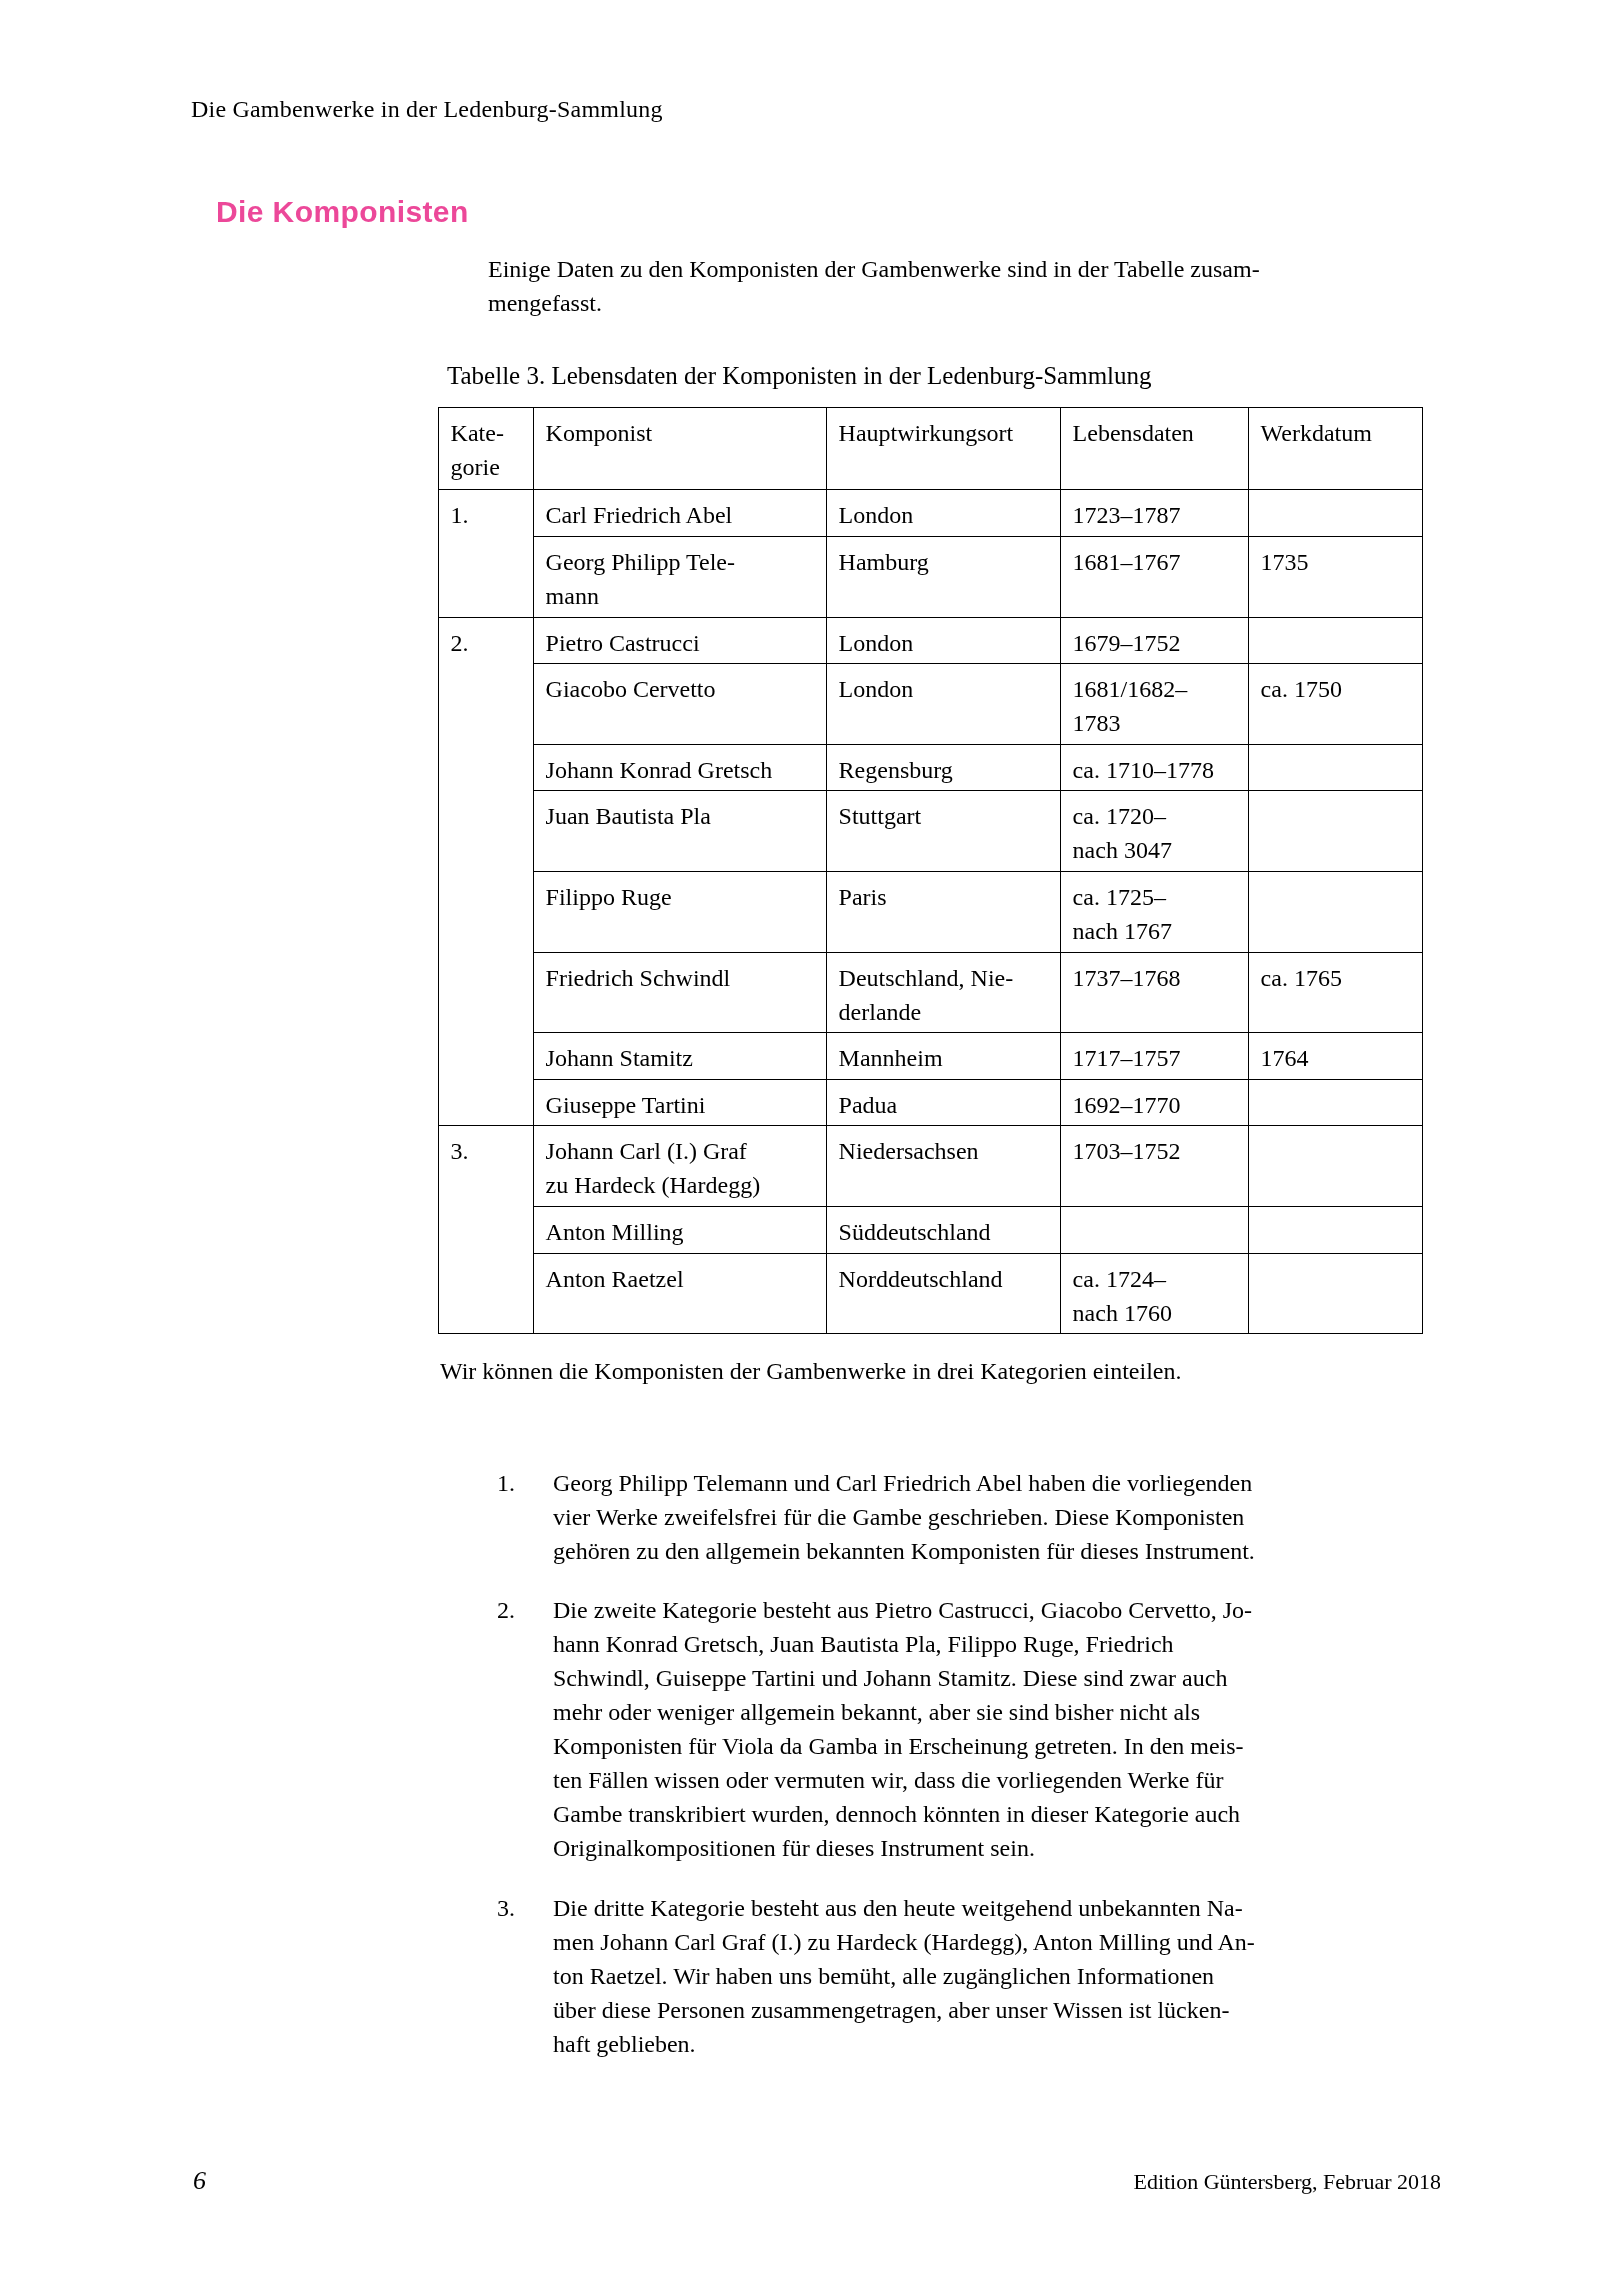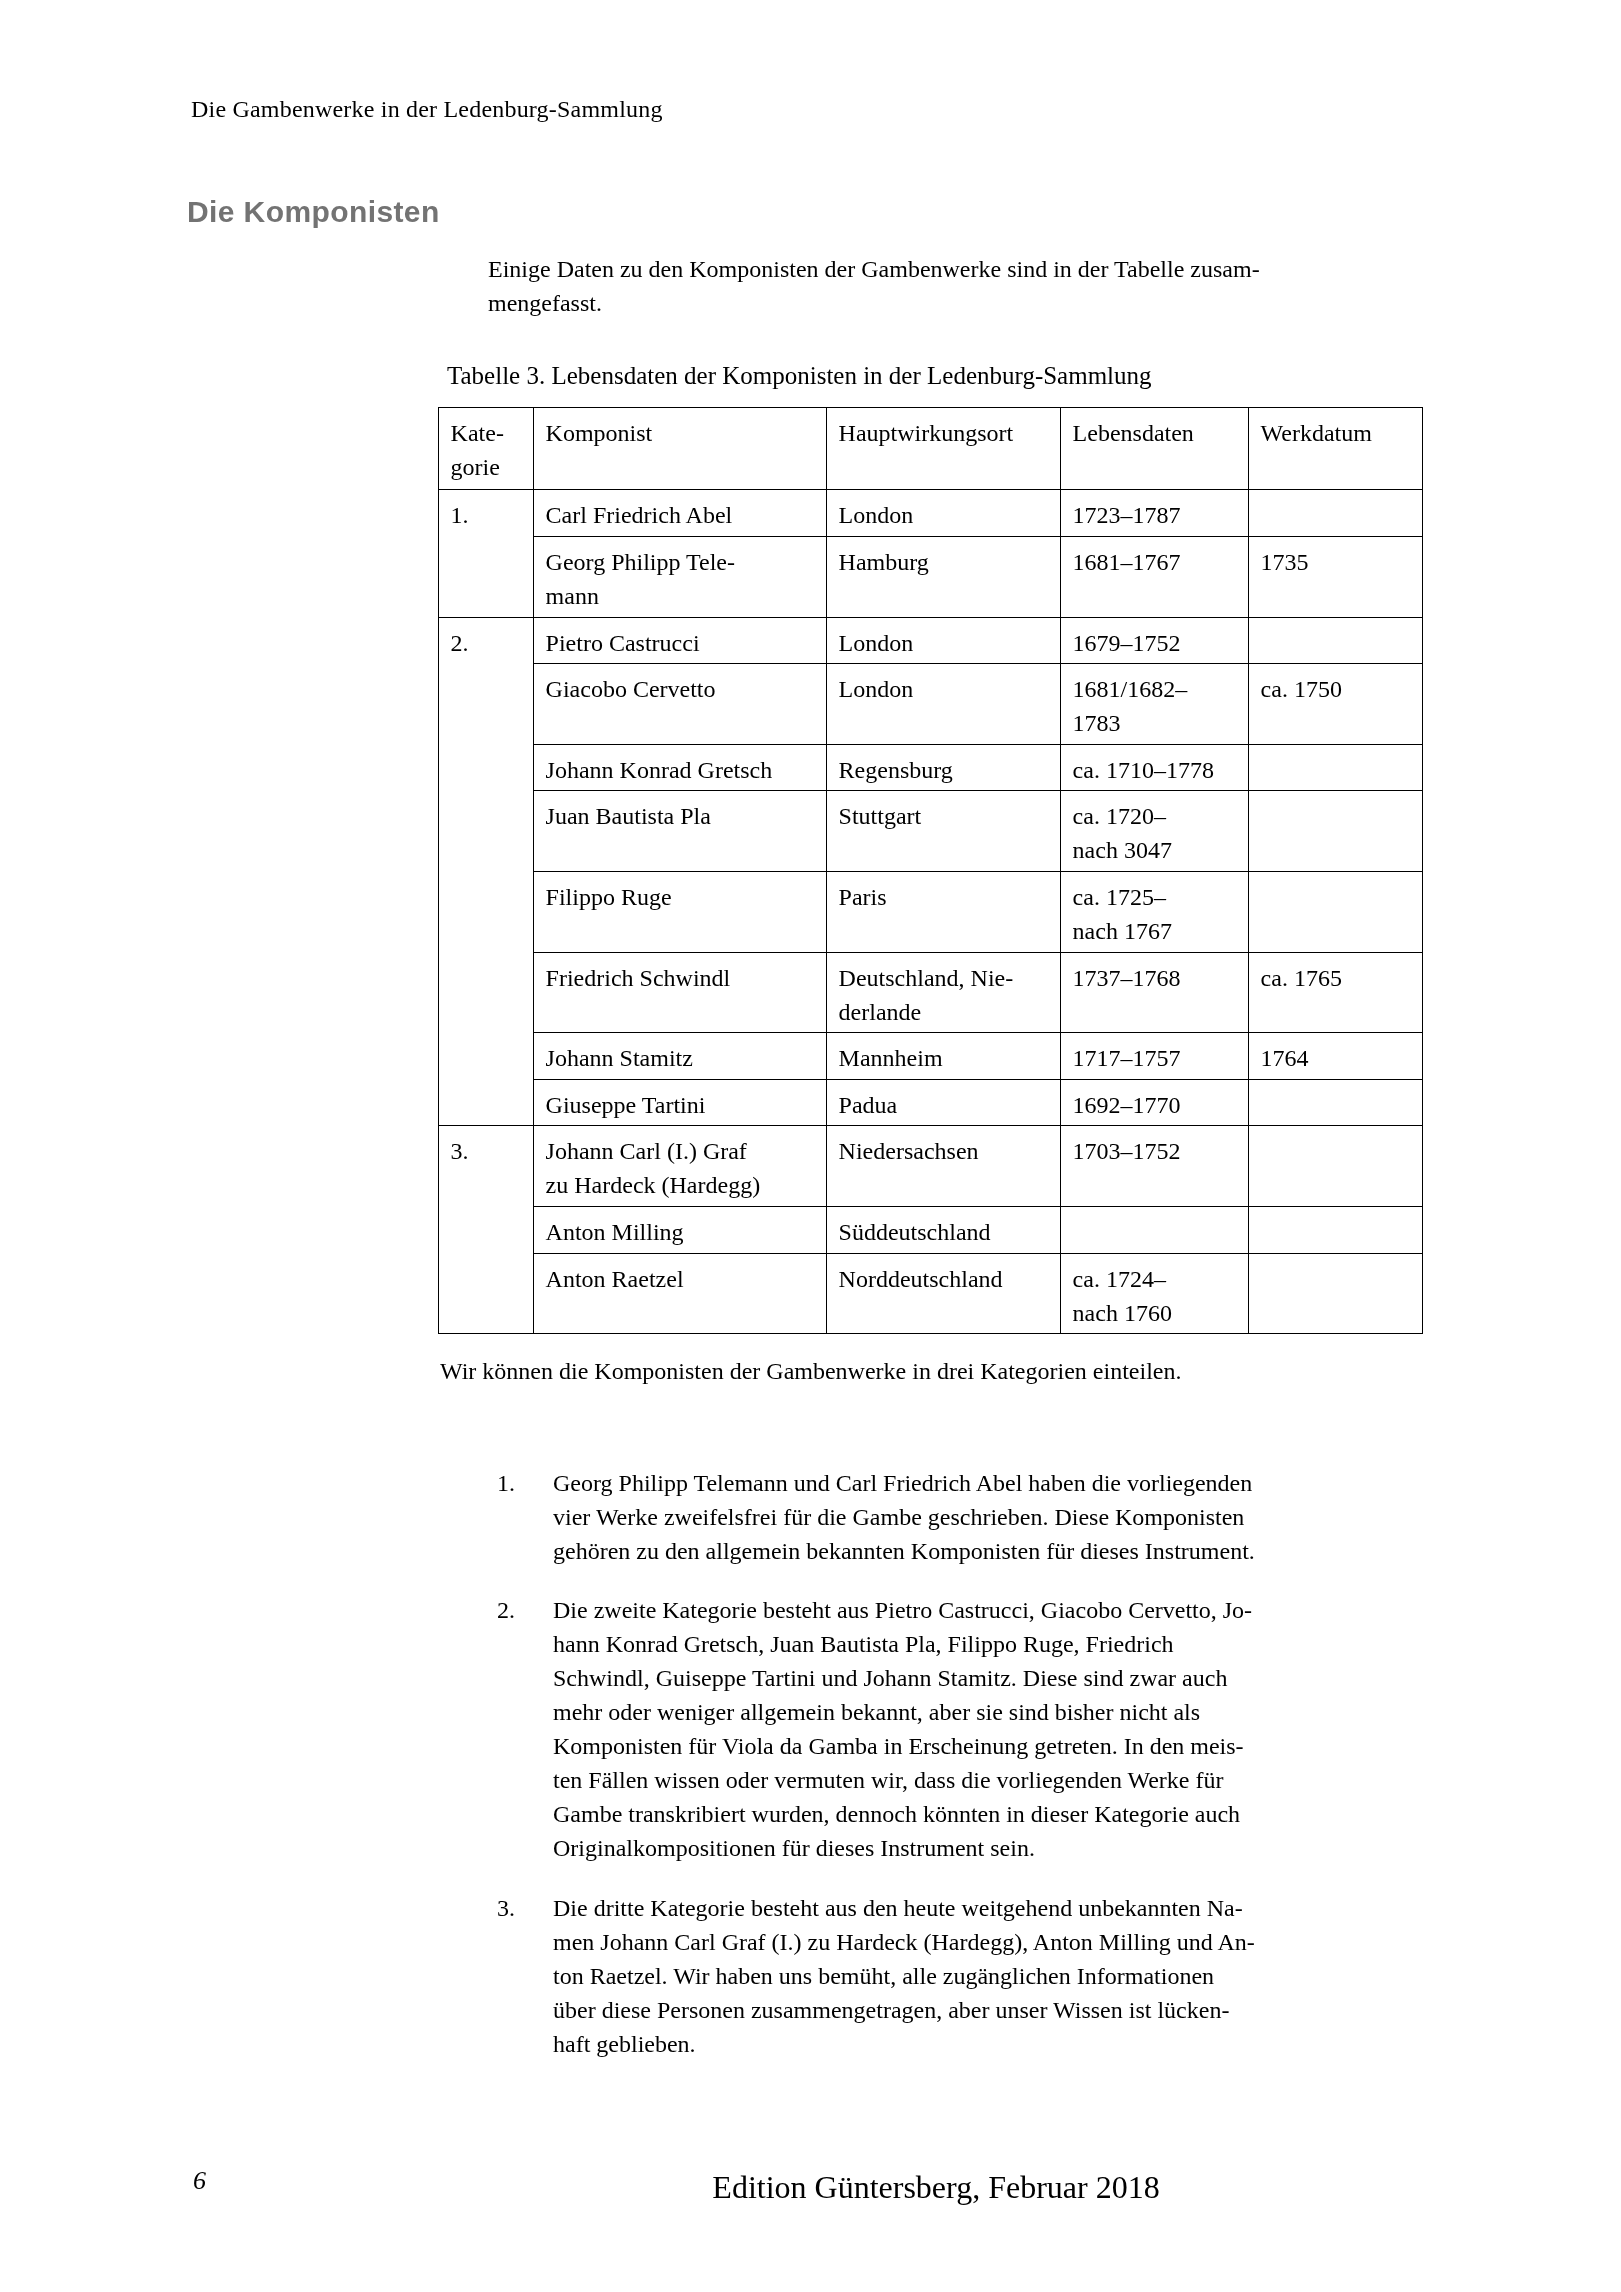--- a/index.html
+++ b/index.html
@@ -84,35 +84,35 @@
   .li-2 { top: 1593px; }
   .li-3 { top: 1891px; }
   .page-number {
     position: absolute;
     left: 193px; top: 2166px;
     font-size: 26px;
     font-style: italic;
   }
   .imprint {
     position: absolute;
-    left: 440px; top: 2169px;
+    left: 449px; top: 2169px;
     width: 992px;
-    text-align: center;
-    font-size: 32px;
+    text-align: right;
+    font-size: 22px;
     white-space: nowrap;
   }
 </style>
 </head>
 <body>
 
 <div class="page">
 
   <div class="running-header">Die Gambenwerke in der Ledenburg-Sammlung</div>
 
-  <div class="page-title" style="color: #737373;">Die Komponisten</div>
+  <div class="page-title" style="color: #ec4899; margin-left: 29px;">Die Komponisten</div>
 
   <p class="intro">Einige Daten zu den Komponisten der Gambenwerke sind in der Tabelle zusam-
 mengefasst.</p>
 
   <div class="table-caption">Tabelle 3. Lebensdaten der Komponisten in der Ledenburg-Sammlung</div>
 
   <table class="composers">
     <colgroup>
       <col style="width:95px">
       <col style="width:293px">

